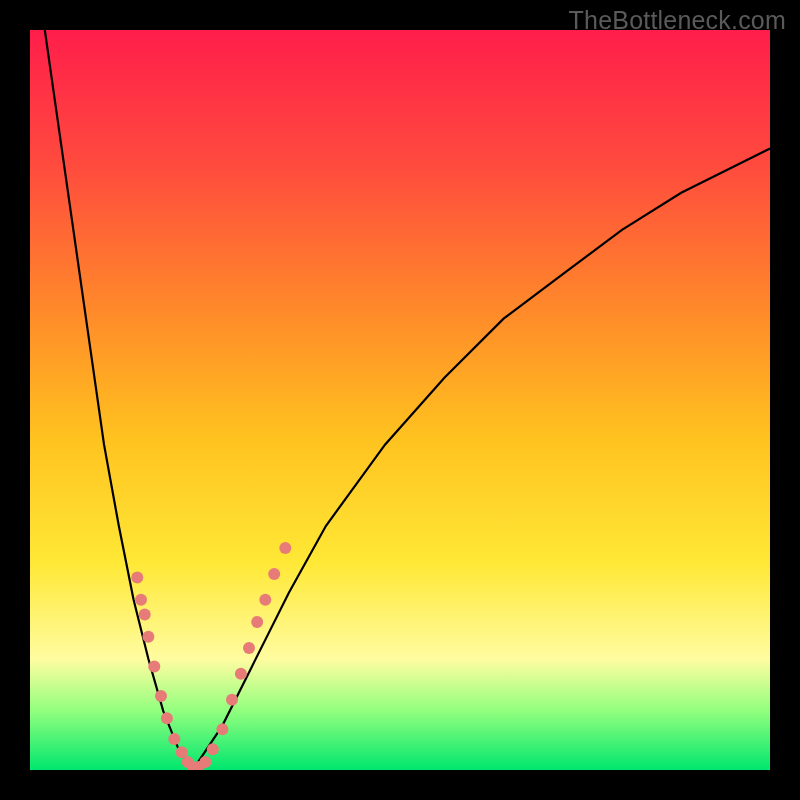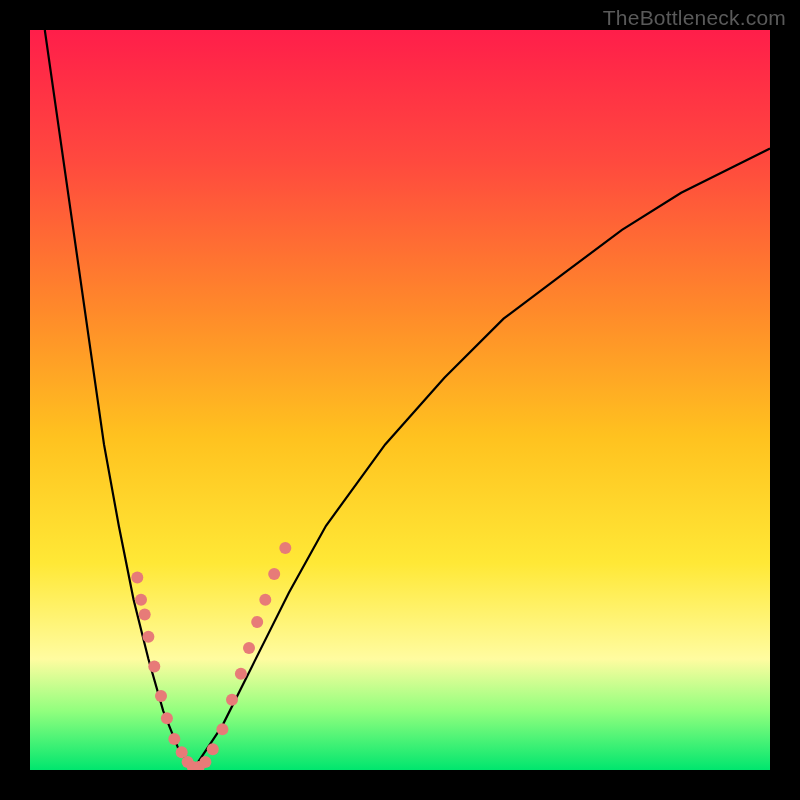--- a/index.html
+++ b/index.html
@@ -33,21 +33,21 @@
       #fffca0 85%,
       #92ff7e 92%,
       #00e66e 100%
     );
   }
   .watermark {
     position: absolute;
     top: 6px;
     right: 14px;
     color: #5a5a5a;
-    font-size: 21px;
+    font-size: 25px;
     font-weight: 400;
     letter-spacing: 0.2px;
     user-select: none;
   }
   svg.curve-layer {
     position: absolute;
     inset: 0;
     width: 740px;
     height: 740px;
   }

